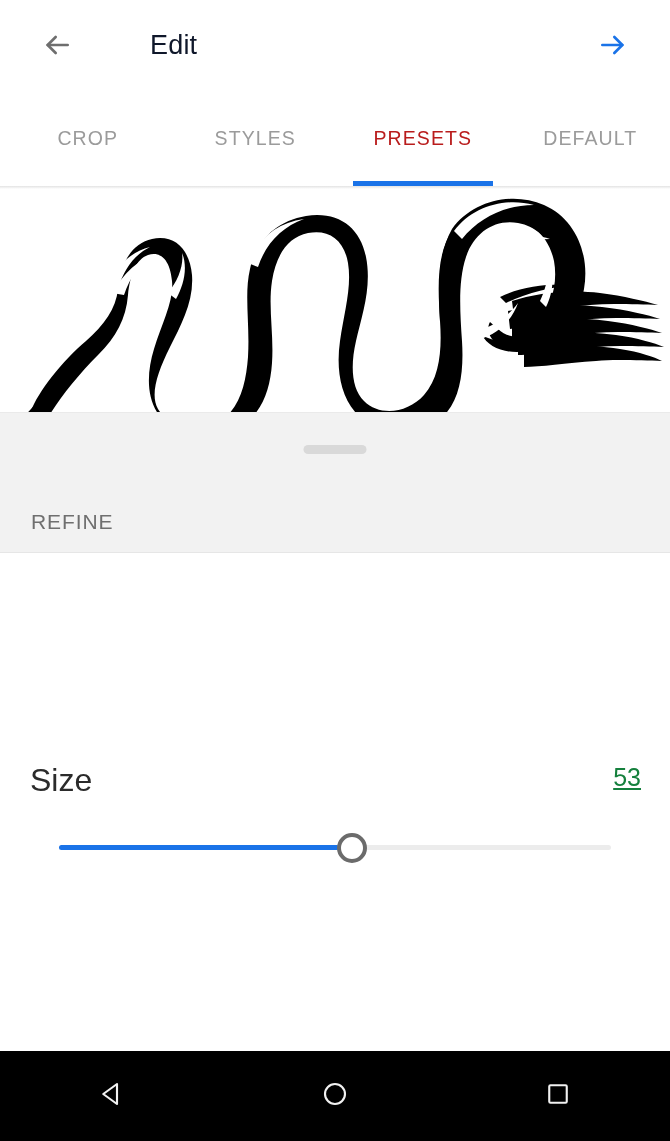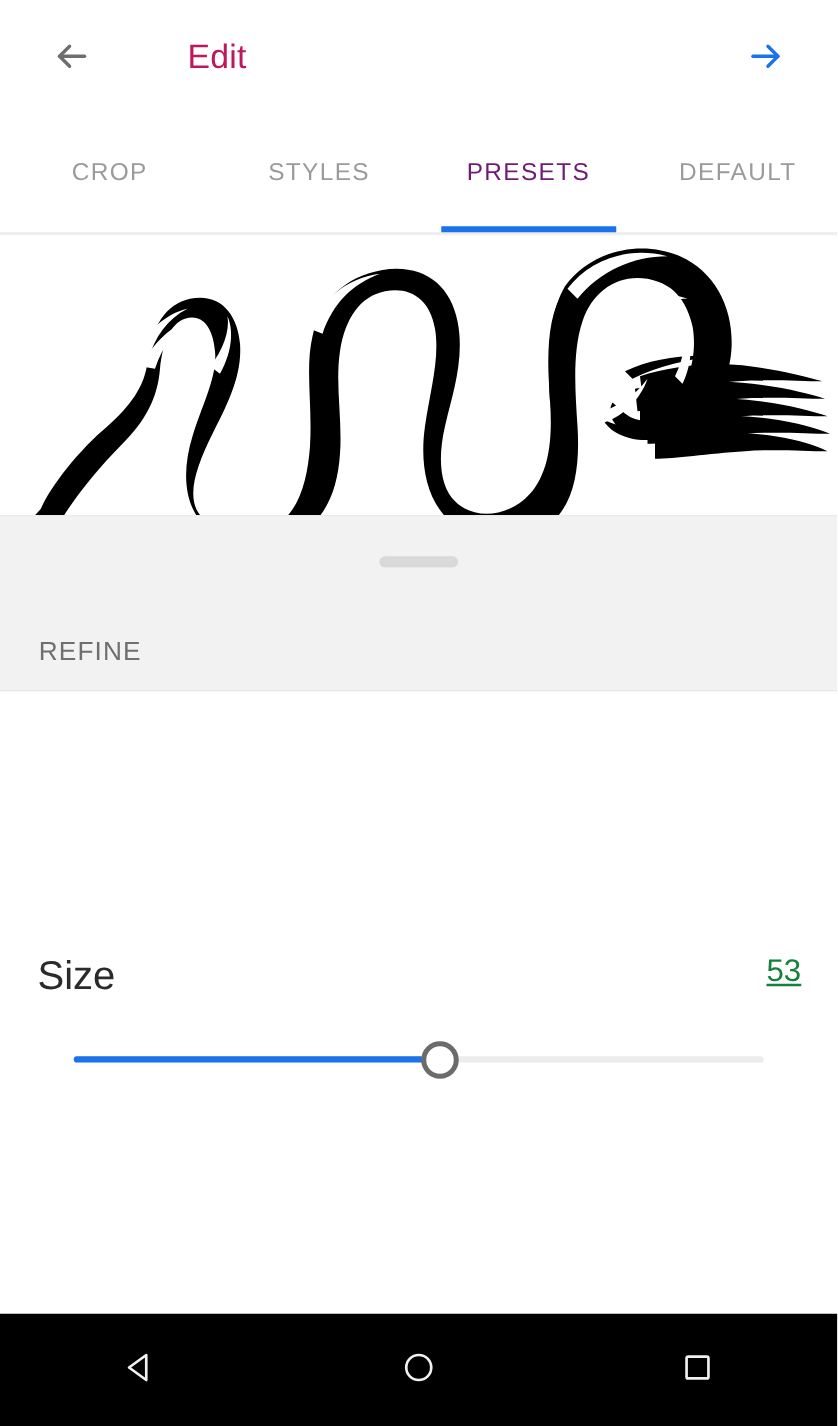--- a/index.html
+++ b/index.html
@@ -37,21 +37,21 @@
     position: absolute;
     left: 587px; top: 21px;
     width: 52px; height: 52px;
     display: flex; align-items: center; justify-content: center;
     cursor: pointer;
   }
   .appbar-title {
     position: absolute;
     left: 150px; top: 30px;
     font-size: 27px;
-    color: #be185d;
+    color: #0f172a;
     letter-spacing: 0.2px;
     white-space: nowrap;
   }
 
   
   .tabbar {
     position: absolute;
     left: 0; top: 96px;
     width: 670px; height: 90px;
     background: #ffffff;
@@ -72,21 +72,21 @@
     box-sizing: border-box;
     cursor: pointer;
   }
   .tab-label {
     font-size: 19.5px;
     letter-spacing: 1.1px;
     color: #9b9b9b;
     white-space: nowrap;
   }
   .tab.active .tab-label {
-    color: #701a75;
+    color: #b91c1c;
   }
   .tab-indicator {
     position: absolute;
     left: 14px; right: 14px;
     bottom: 0;
     height: 5px;
     background: #1a73e8;
     display: none;
   }
   .tab.active .tab-indicator { display: block; }

